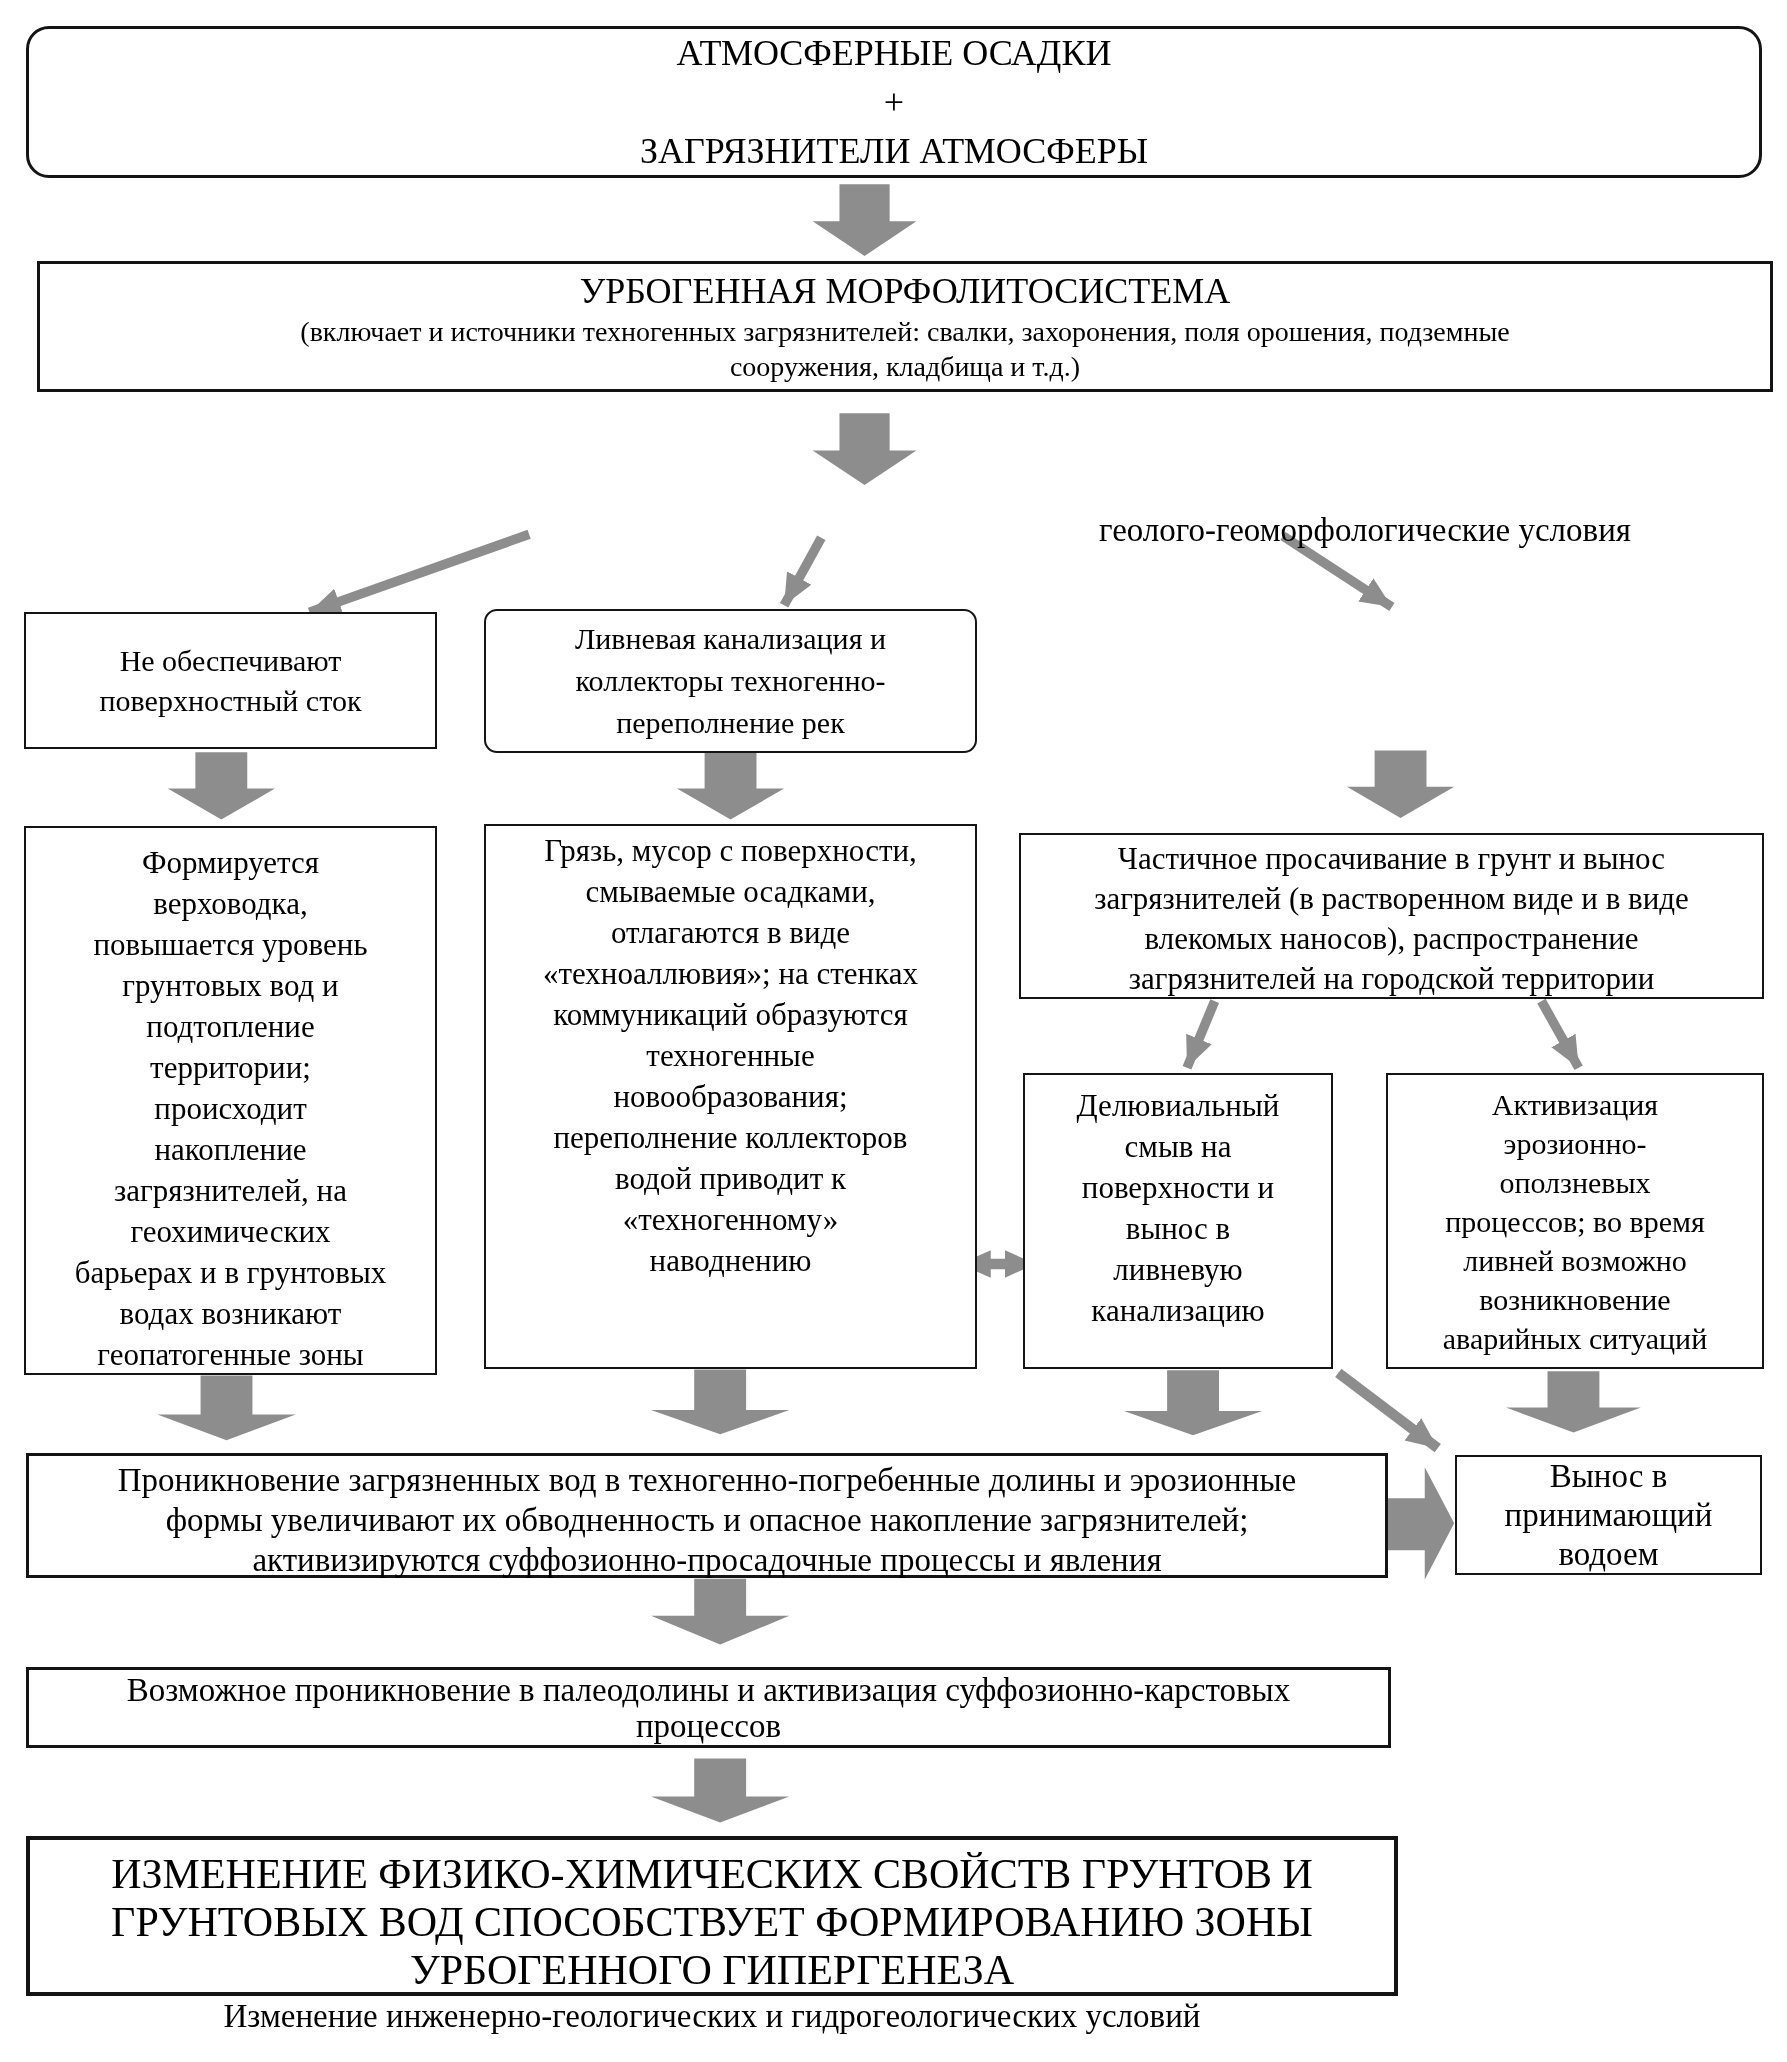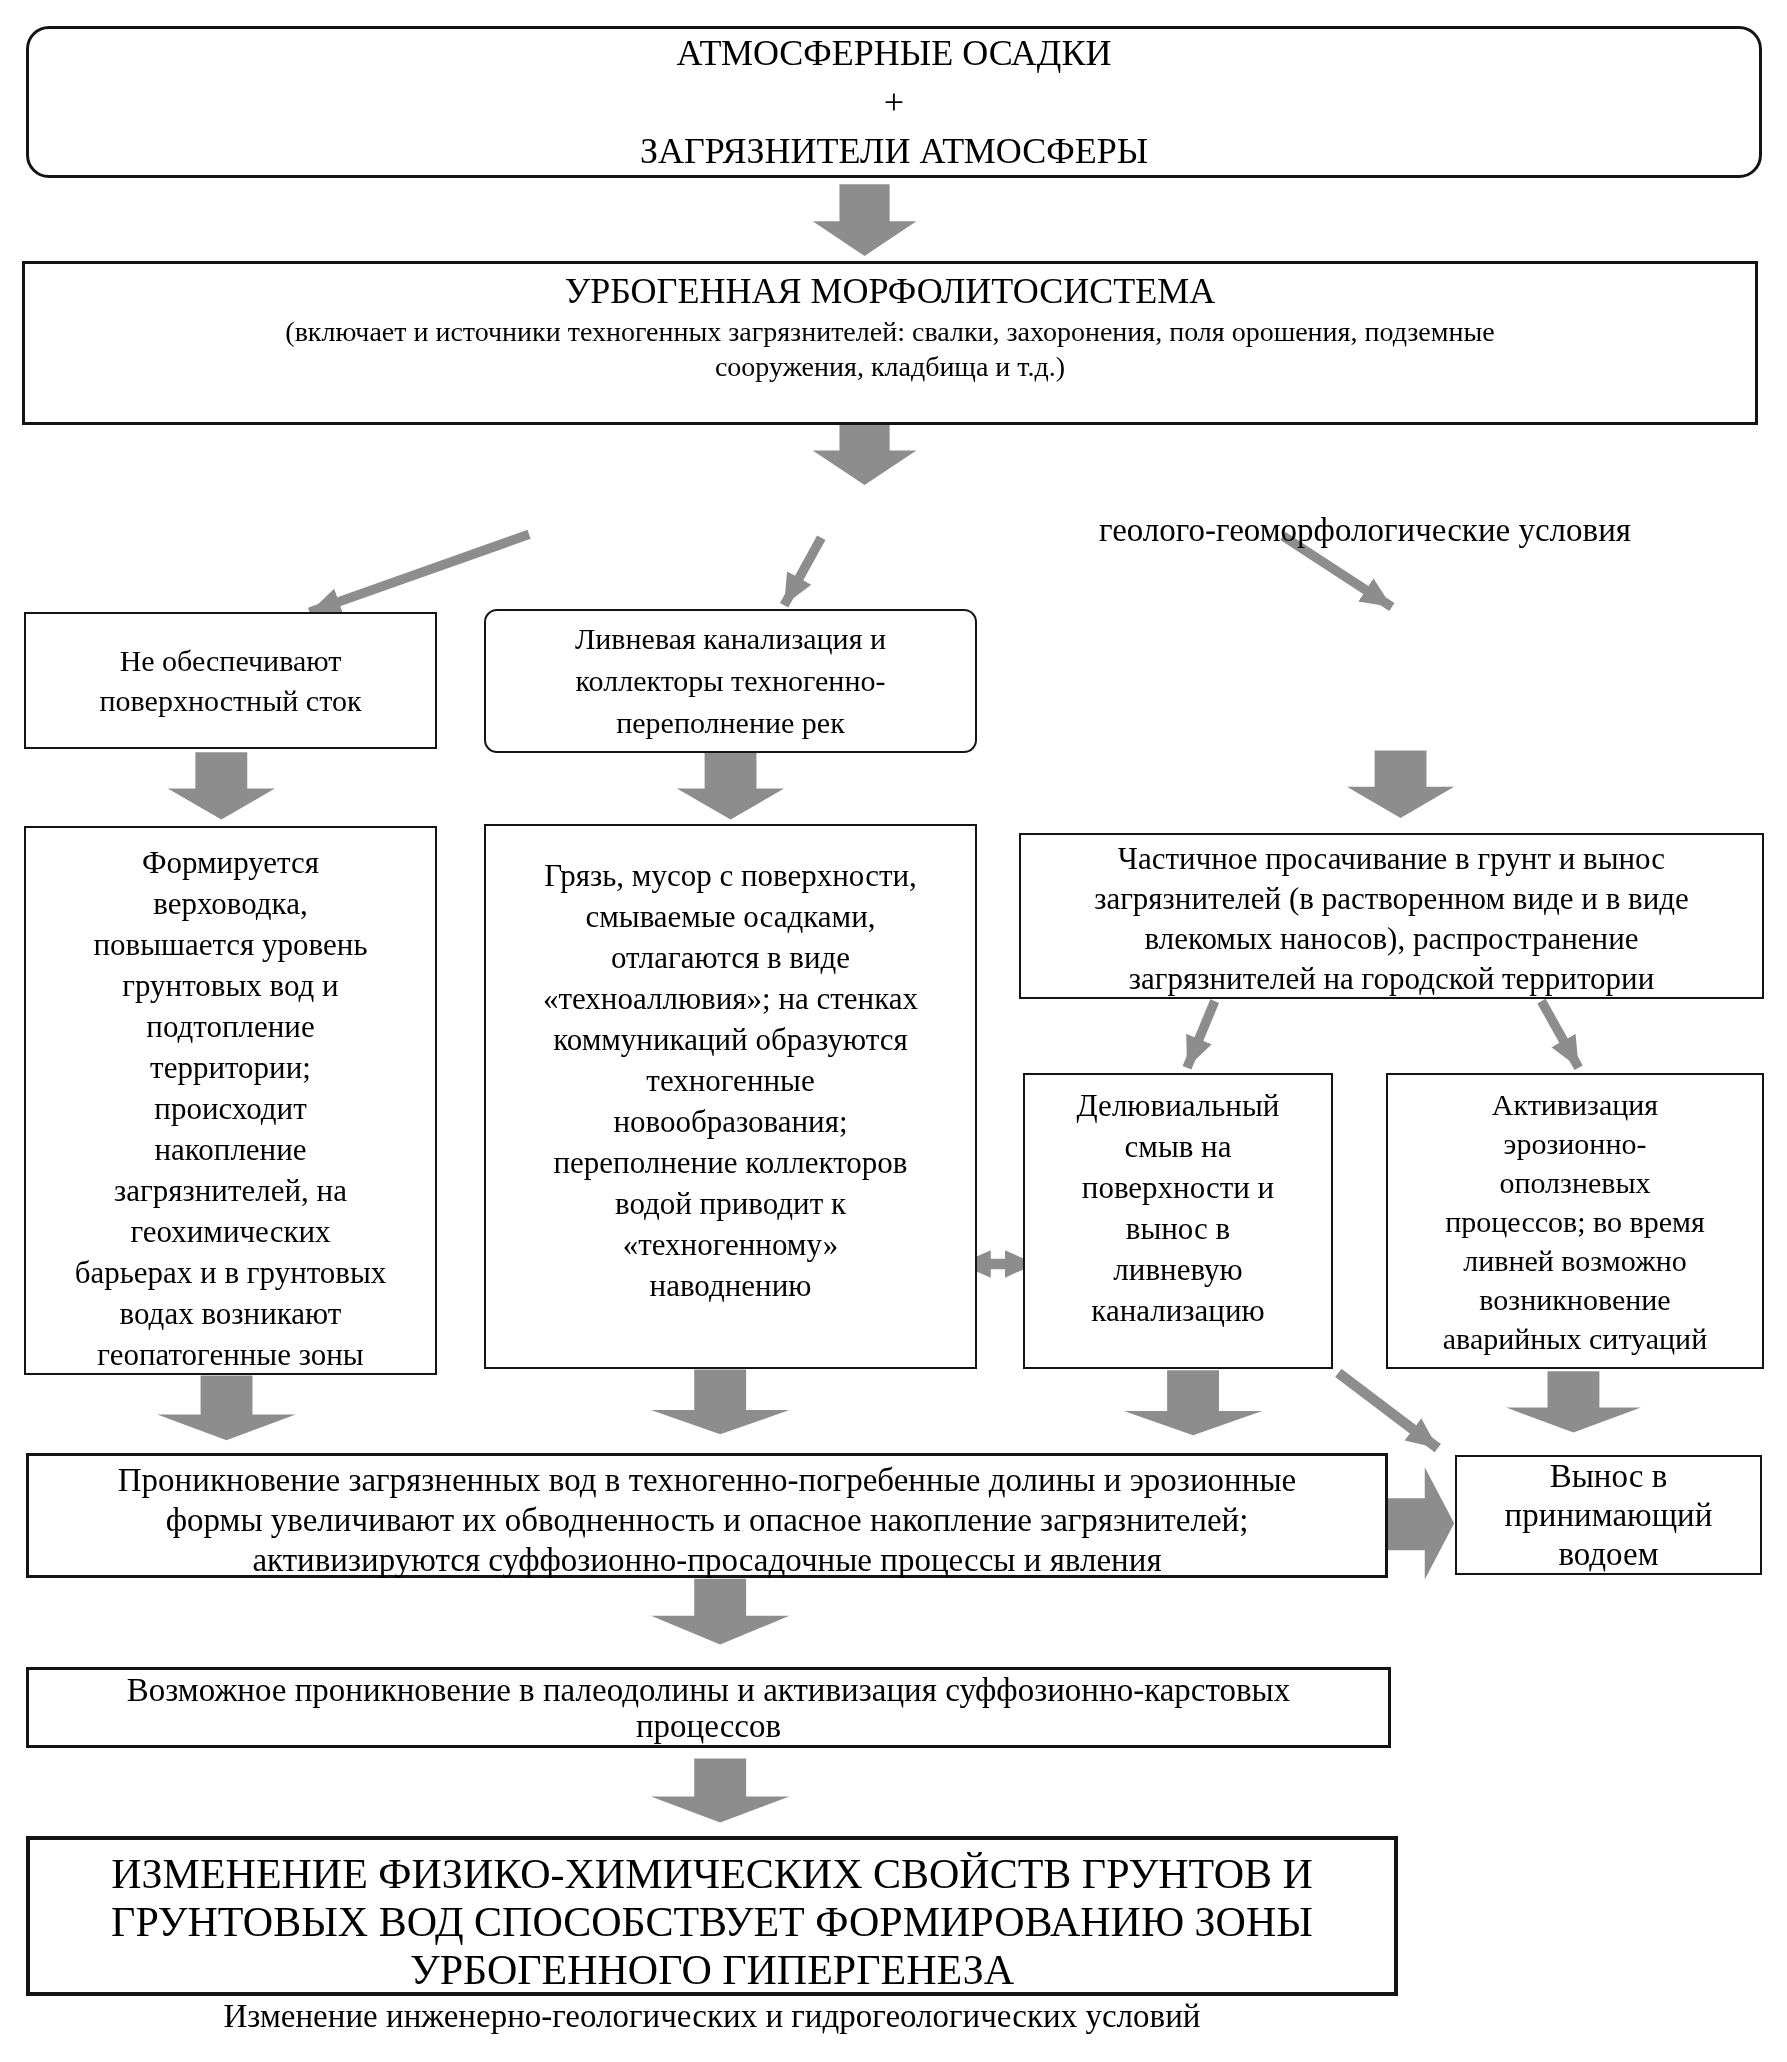--- a/index.html
+++ b/index.html
@@ -13,29 +13,29 @@
   #arrows{position:absolute;left:0;top:0;width:1787px;height:2062px;pointer-events:none;}
   .box{
     position:absolute; box-sizing:border-box; background:var(--background);
     border:2.6px solid var(--border); text-align:center; color:var(--text);
   }
   .heavy{border-width:3.5px;}
   .xheavy{border-width:4.3px;}
   .center{display:flex;flex-direction:column;justify-content:center;align-items:center;}
   
   #box-atmo{left:26px;top:26px;width:1736px;height:152px;font-size:36px;line-height:49px;border-radius:23px;}
-  #box-urbo{left:22px;top:261px;width:1736px;height:164px;padding-top:5.2px;}
+  #box-urbo{left:37px;top:261px;width:1736px;height:131px;padding-top:5.2px;}
   #box-urbo .title{font-size:36px;line-height:45px;}
   #box-urbo .sub{font-size:28px;line-height:35px;}
   #label-geo{position:absolute;left:0;top:486px;width:1631px;text-align:right;font-size:33px;line-height:43px;margin-top:23px;}
   #box-a{left:24px;top:612px;width:413px;height:137px;font-size:30px;line-height:40px;}
   #box-b{left:484px;top:609px;width:493px;height:144px;font-size:30px;line-height:42px;border-radius:13px;}
   #box-c{left:1019px;top:613px;width:745px;height:133px;font-size:30px;line-height:38px;}
   #box-d{left:24px;top:826px;width:413px;height:549px;font-size:31px;line-height:41px;padding-top:14px;}
-  #box-e{left:484px;top:824px;width:493px;height:545px;font-size:31px;line-height:41px;padding-top:29px;}
+  #box-e{left:484px;top:824px;width:493px;height:545px;font-size:31px;line-height:41px;padding-top:4px;}
   #box-f{left:1019px;top:833px;width:745px;height:166px;font-size:31px;line-height:40px;padding-top:4.3px;}
   #box-g{left:1023px;top:1073px;width:310px;height:296px;font-size:31px;line-height:41px;padding-top:10.4px;}
   #box-h{left:1386px;top:1073px;width:378px;height:296px;font-size:30px;line-height:39px;padding-top:10.4px;}
   #box-pen{left:26px;top:1453px;width:1362px;height:125px;font-size:33px;line-height:40px;padding-top:3.5px;}
   #box-rec{left:1455px;top:1455px;width:307px;height:120px;font-size:33px;line-height:39px;}
   #box-paleo{left:26px;top:1667px;width:1365px;height:81px;font-size:33px;line-height:36px;padding-top:1.7px;}
   #box-final{left:26px;top:1836px;width:1372px;height:160px;padding-top:10.4px;}
   #box-final .caps-block{font-size:42px;line-height:48px;}
   #box-final .sub{font-size:33px;line-height:45px;}
 </style>

